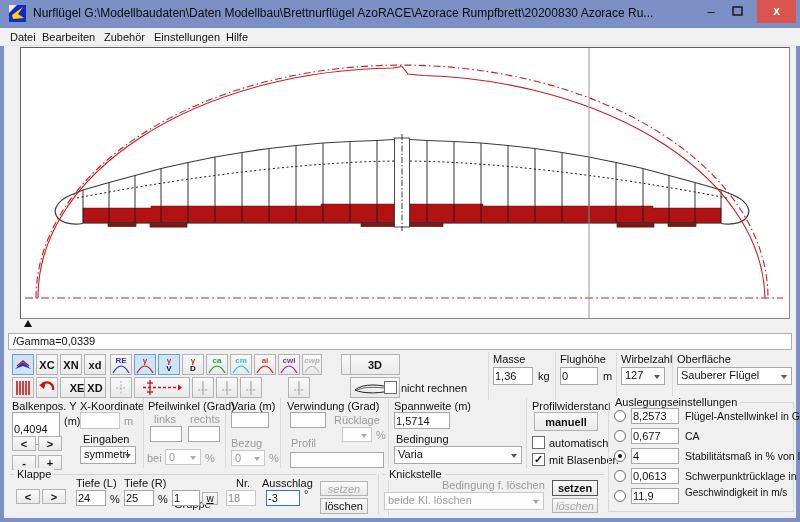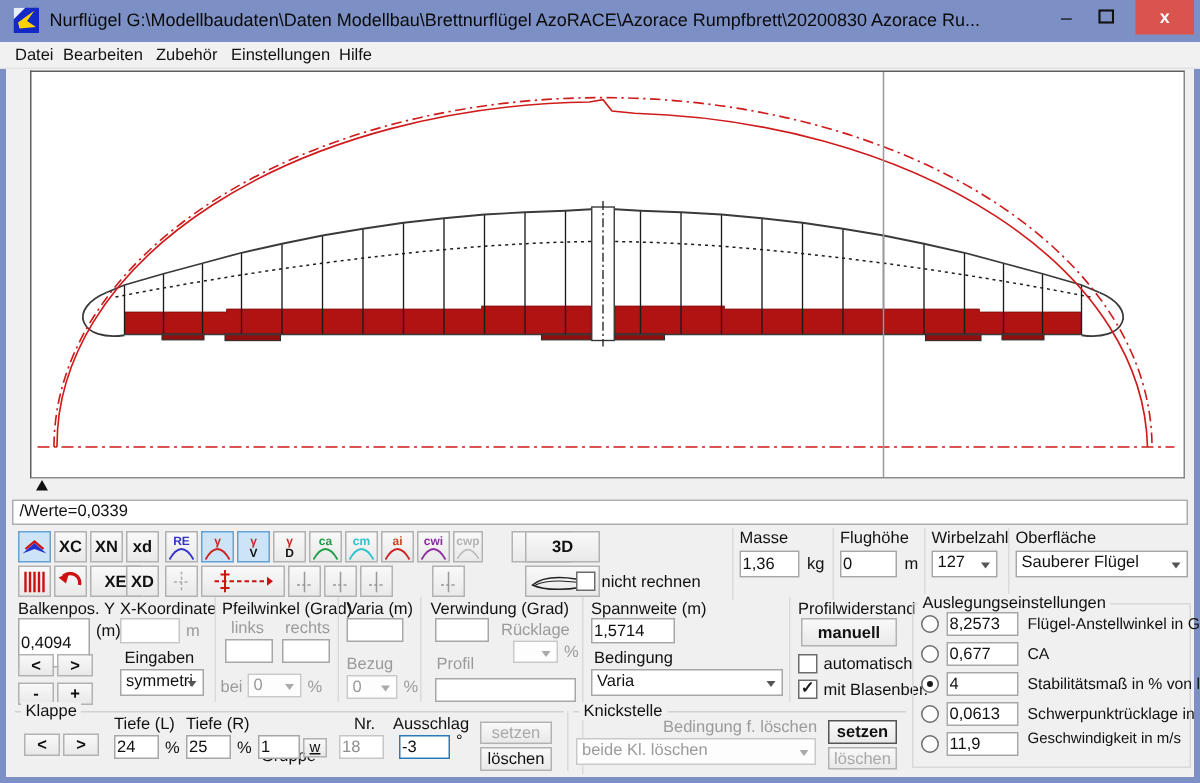--- a/index.html
+++ b/index.html
@@ -17,21 +17,21 @@
   
   #content{position:absolute;left:4px;top:46px;width:792px;height:472px;background:#f0f0f0;}
   
   #canvas{position:absolute;left:16px;top:1px;width:770px;height:272px;background:#fff;border:1px solid #5f5f5f;border-right-color:#8a8a8a;border-bottom-color:#8a8a8a;}
   #cursor-marker{position:absolute;left:20px;top:274px;width:0;height:0;border-left:4px solid transparent;border-right:4px solid transparent;border-bottom:7px solid #111;}
   
   #status{position:absolute;left:4px;top:287px;width:784px;height:17px;background:#fff;border:1px solid #aeaeae;font-size:11px;line-height:15px;padding-left:4px;color:#111;}
   
   .btn{position:absolute;height:21px;border:1px solid #b2b2b2;background:linear-gradient(#f9f9f9,#e9e9e9);display:flex;align-items:center;justify-content:center;font-size:11px;color:#111;cursor:default;}
   .btn.act{background:#cde4f7;border-color:#66a1d2;}
-  .btn.dis{color:#a8a8a8;}
+  .btn.dis{color:#a8a8a8;font-style:italic;}
   .xlbl{font-weight:bold;font-size:11px;}
   .curve-btn{flex-direction:column;padding-top:1px;}
   .curve-lab{font-size:8px;font-weight:bold;line-height:8px;}
   .sep{position:absolute;width:1px;background:#dadada;}
   .lbl{position:absolute;font-size:11px;color:#111;white-space:nowrap;}
   .lbl.dis{color:#9b9b9b;}
   .field{position:absolute;background:#fff;border:1px solid #a7a7a7;font-size:11px;color:#111;padding:0 1px;font-family:"Liberation Sans",sans-serif;}
   .field.dis{color:#8e8e8e;border-color:#c6c6c6;}
   .field.focus{border-color:#2a7ac0;}
   .dd{position:absolute;background:#fff;border:1px solid #a7a7a7;font-size:11px;color:#111;padding:1px 1px 0 3px;overflow:hidden;white-space:nowrap;}
@@ -138,21 +138,21 @@
 
         <path d="M 17,250 A 363 229 0 0 1 372,20 L 381,18.5 L 387,26 L 402,27.5 A 360 226 0 0 1 744,250" fill="none" stroke="#cf1b1b" stroke-width="1.1"></path>
 
         <line x1="4" y1="250" x2="762" y2="250" stroke="#cf1b1b" stroke-width="1" stroke-dasharray="8 3 2 3"></line>
 
         <line x1="568" y1="0" x2="568" y2="270" stroke="#9a9a9a" stroke-width="1"></line>
       </svg>
     </div>
     <div id="cursor-marker"></div>
 
-    <div id="status">/Werte=0,0339</div>
+    <div id="status">/Gamma=0,0339</div>
 
     <div class="btn act" style="left:8px;top:308px;width:22px;">
       <svg width="18" height="14" viewBox="0 0 18 14">
         <polygon points="1,11 9,4 17,11 9,8" fill="#2230cc"></polygon>
         <path d="M 3,8 L 9,3 L 15,8" fill="none" stroke="#cc1111" stroke-width="1.5"></path>
       </svg>
     </div>
     <div class="btn" style="left:32px;top:308px;width:22px;">
         <span class="xlbl">XC</span>
       </div>

